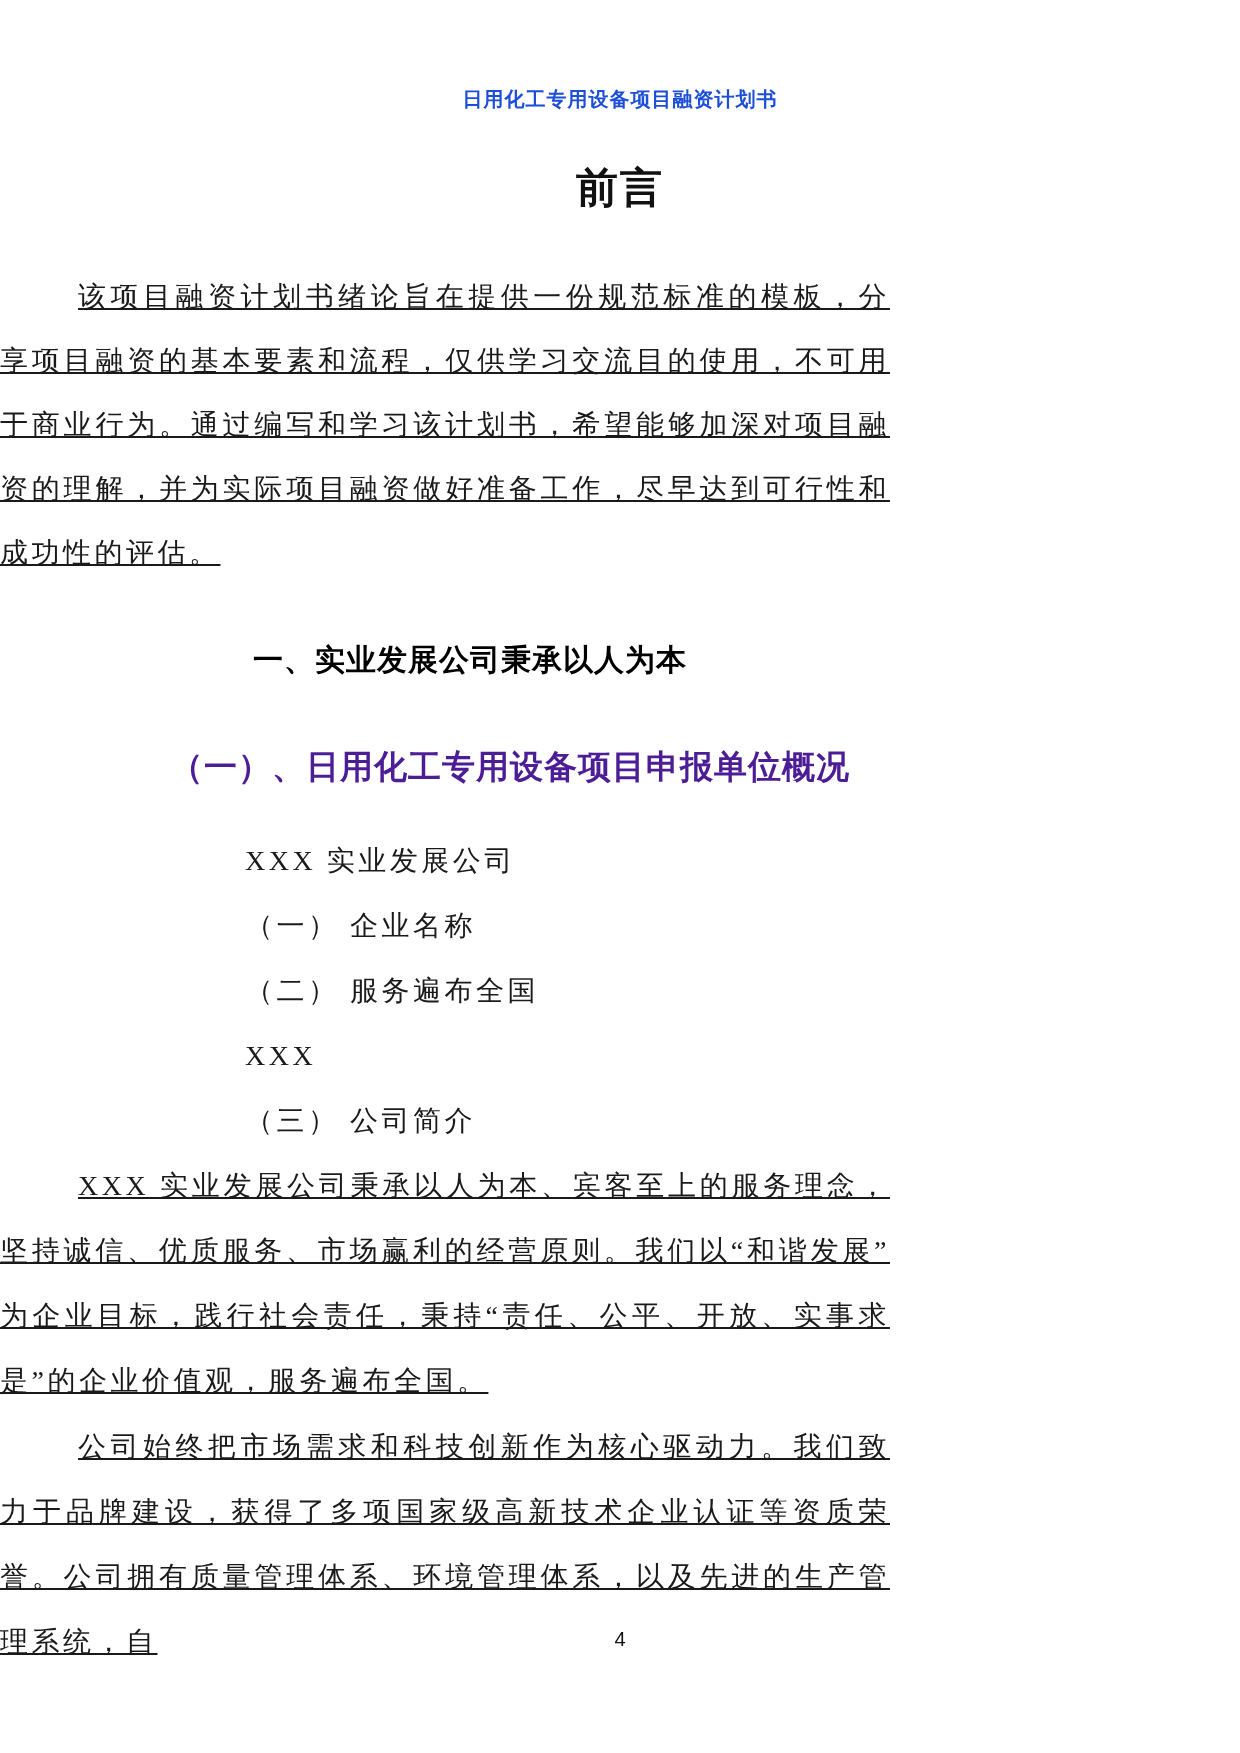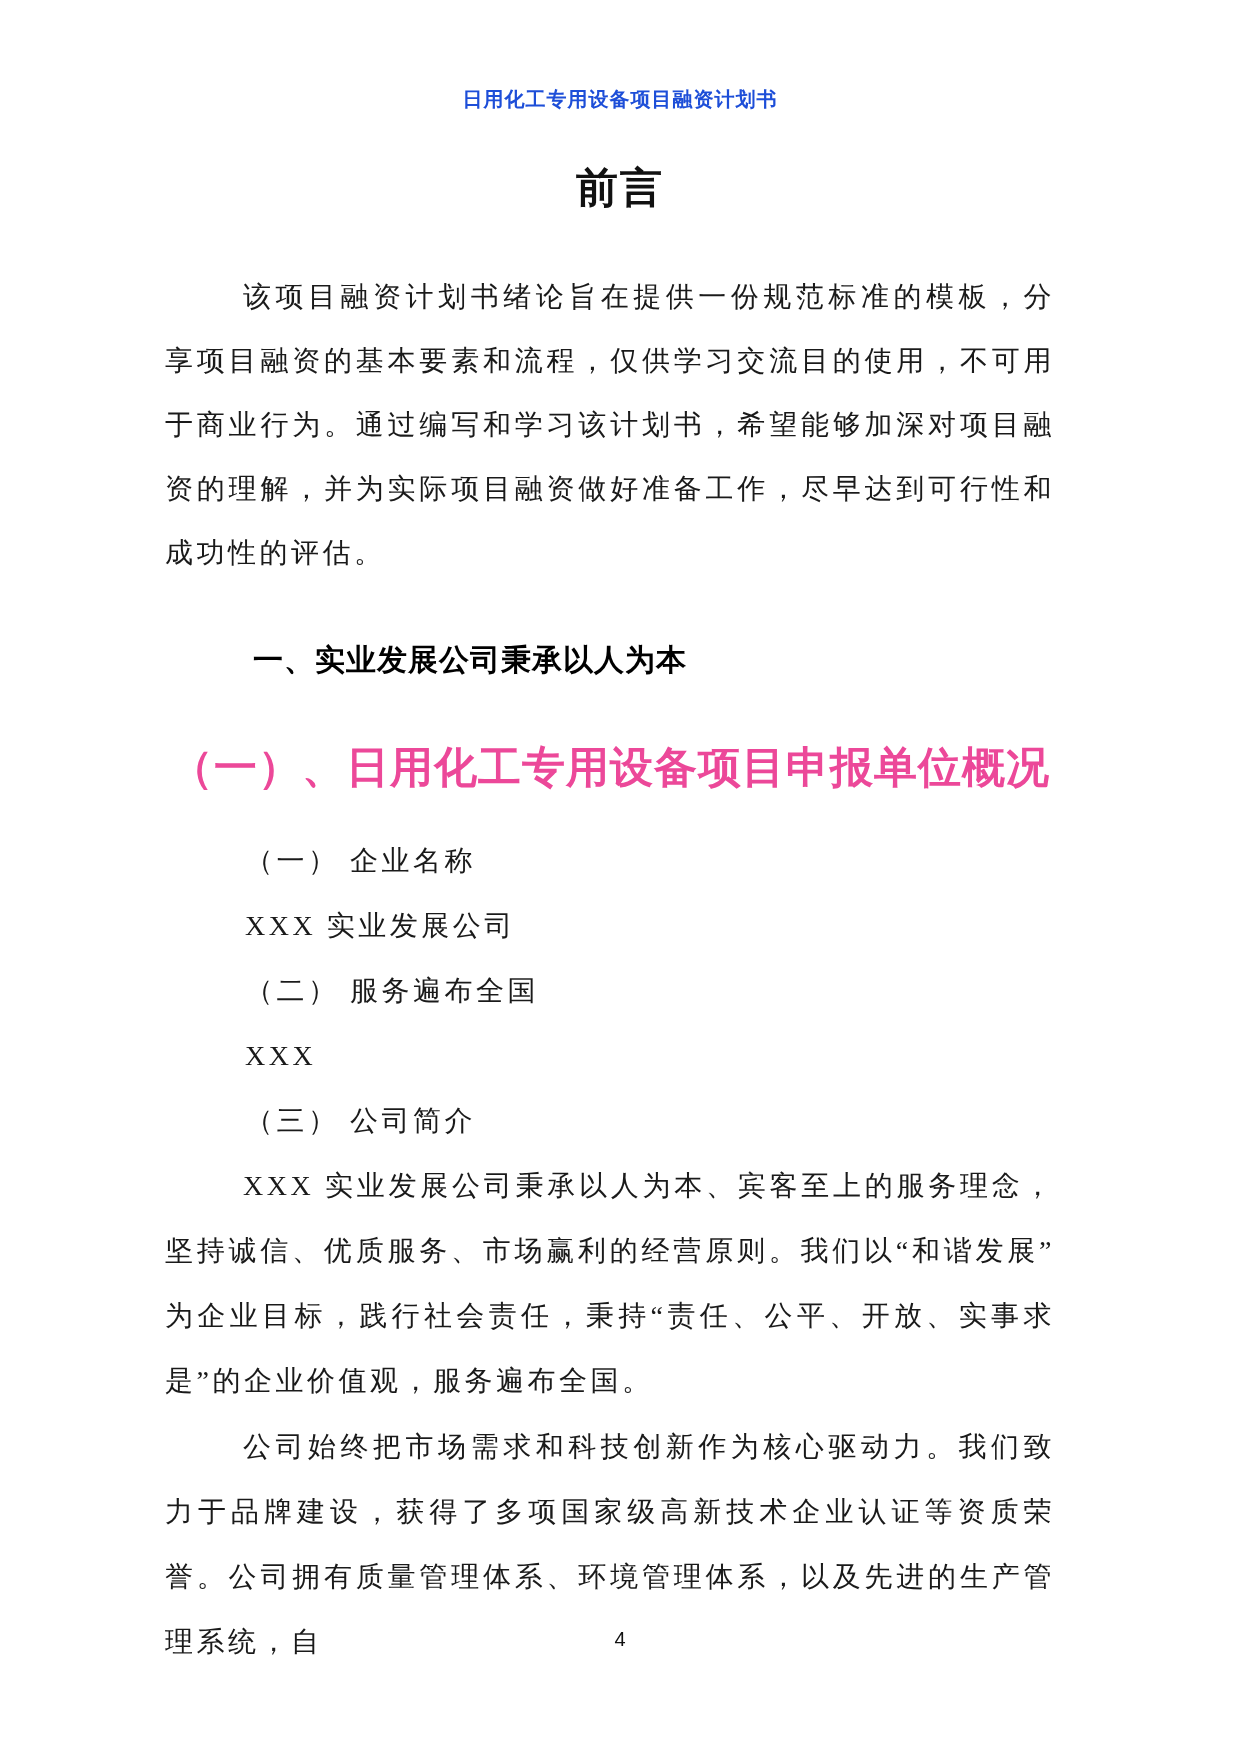--- a/index.html
+++ b/index.html
@@ -27,48 +27,48 @@
     margin-top: 47px;
     width: 100%;
     text-align: center;
     font-size: 42px;
     line-height: 60px;
     font-weight: 700;
     letter-spacing: 2px;
     color: #111;
   }
   .body-p {
-    margin-left: 165px;
     width: 890px;
     font-size: 28px;
     letter-spacing: 3.5px;
     text-align: justify;
     text-indent: 78px;
     color: #1a1a1a;
+    text-decoration: underline;
   }
   .p-intro   { margin-top: 47px; line-height: 64px; }
   .p-profile { margin-top: 0;    line-height: 65px; }
   .p-strength{ margin-top: 1px;  line-height: 65px; }
   .sec-h1 {
     margin: 55px 0 0 253px;
     font-family: "Liberation Sans", sans-serif;
     font-size: 30px;
     line-height: 40px;
     font-weight: 700;
     letter-spacing: 1px;
     color: #000;
   }
   .sec-h2 {
     margin: 64px 0 9px 170px;
     font-family: "Liberation Sans", sans-serif;
-    font-size: 43px;
+    font-size: 33px;
     line-height: 46px;
     font-weight: 700;
     letter-spacing: 1px;
-    color: #ec4899;
+    color: #4c1d95;
   }
   .info-list {
     margin: 38px 0 0 245px;
     width: 810px;
   }
   .info-line {
     font-size: 28px;
     line-height: 65px;
     letter-spacing: 3.5px;
     color: #1a1a1a;
@@ -94,22 +94,22 @@
 
   <div class="doc-title">前言</div>
 
   <p class="body-p p-intro">该项目融资计划书绪论旨在提供一份规范标准的模板，分享项目融资的基本要素和流程，仅供学习交流目的使用，不可用于商业行为。通过编写和学习该计划书，希望能够加深对项目融资的理解，并为实际项目融资做好准备工作，尽早达到可行性和成功性的评估。</p>
 
   <div class="sec-h1">一、实业发展公司秉承以人为本</div>
 
   <div class="sec-h2">（一）、日用化工专用设备项目申报单位概况</div>
 
   <div class="info-list">
+    <div class="info-line">XXX 实业发展公司</div>
     <div class="info-line">（一） 企业名称</div>
-    <div class="info-line">XXX 实业发展公司</div>
     <div class="info-line">（二） 服务遍布全国</div>
     <div class="info-line">XXX</div>
     <div class="info-line">（三） 公司简介</div>
   </div>
 
   <p class="body-p p-profile">XXX 实业发展公司秉承以人为本、宾客至上的服务理念，坚持诚信、优质服务、市场赢利的经营原则。我们以“和谐发展”为企业目标，践行社会责任，秉持“责任、公平、开放、实事求是”的企业价值观，服务遍布全国。</p>
 
   <p class="body-p p-strength">公司始终把市场需求和科技创新作为核心驱动力。我们致力于品牌建设，获得了多项国家级高新技术企业认证等资质荣誉。公司拥有质量管理体系、环境管理体系，以及先进的生产管理系统，自</p>
 
   <div class="page-number">4</div>

